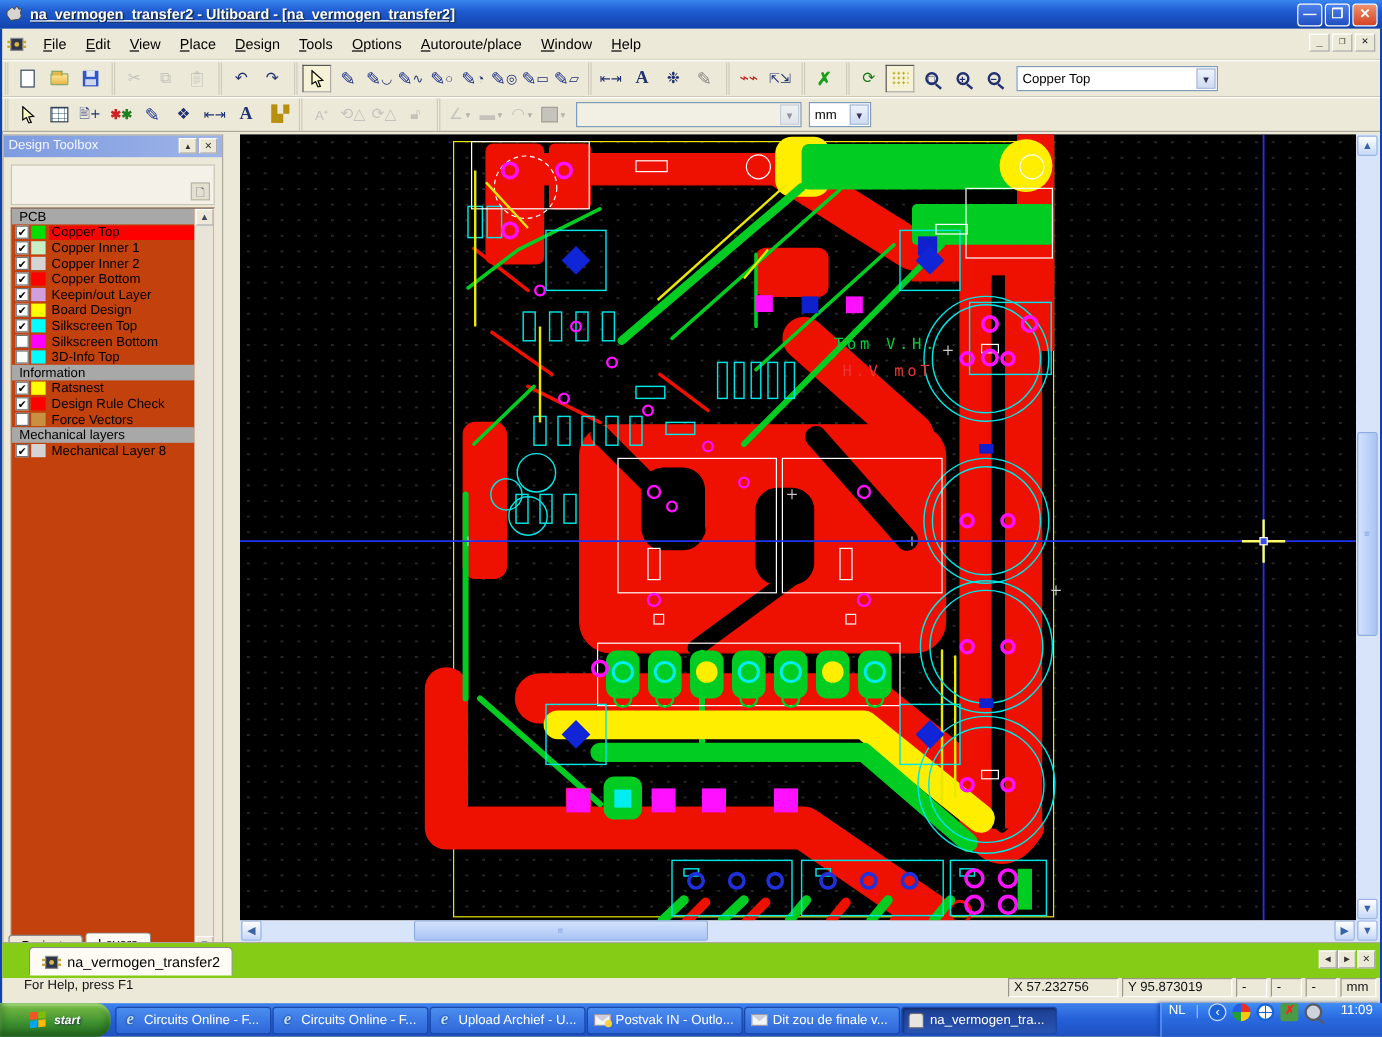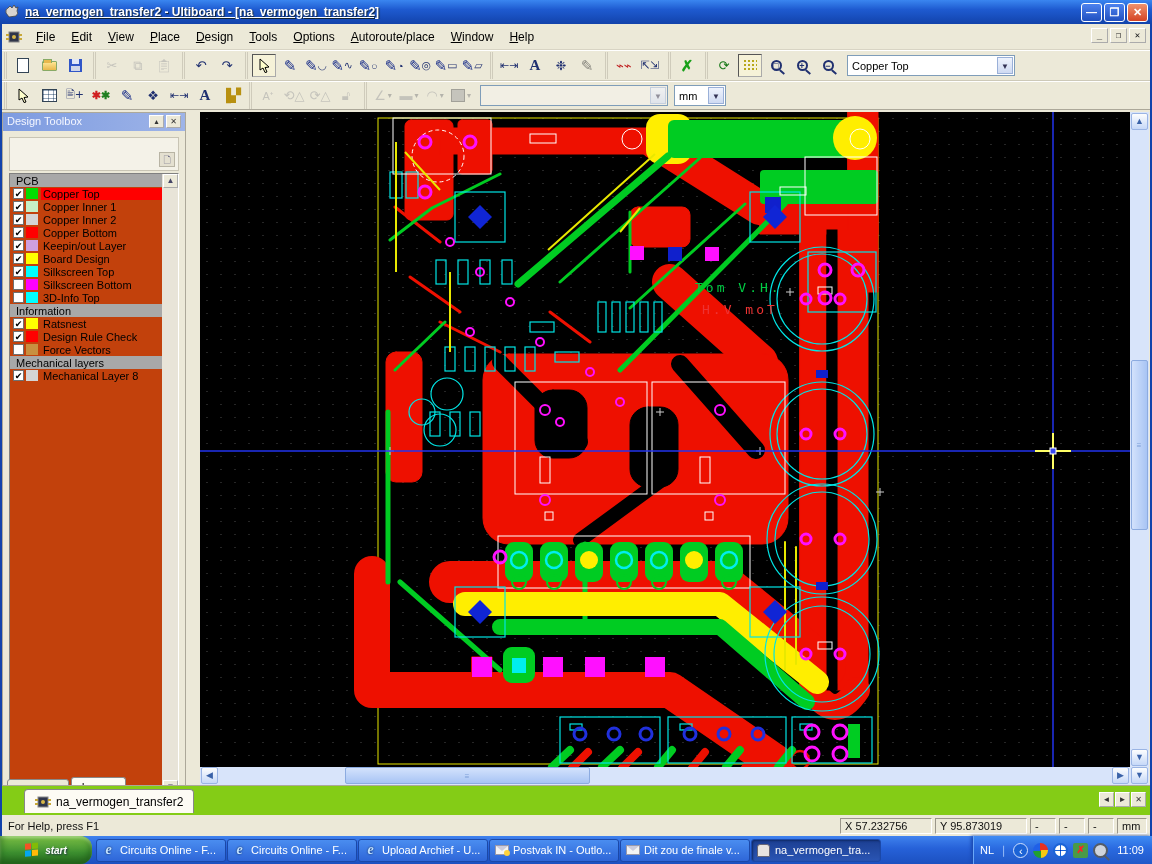--- a/index.html
+++ b/index.html
@@ -101,21 +101,21 @@
 
   
   #tabbar { left:2px; top:785px; width:1148px; height:30px; background:#84cc16; border-top:1px solid #aca899; }
   #doctab { position:absolute; left:22px; top:3px; height:24px; background:#fdfbf4; border:1px solid #888;
     border-bottom:none; border-radius:4px 4px 0 0; display:flex; align-items:center; padding:0 10px; font-size:12px; }
   #doctab .chip-ic { margin:0 5px 0 0; }
   #tabnav { position:absolute; right:4px; top:6px; display:flex; gap:1px; }
   .tnbtn { width:15px; height:15px; border:1px outset #fff; background:#ece9d8; font-size:8px; text-align:center; line-height:13px; color:#333; }
 
   
-  #statusbar { left:2px; top:815px; width:1148px; height:21px; background:#ece9d8; display:flex; align-items:center; font-size:11px; }
+  #statusbar { left:2px; top:815px; width:1148px; height:21px; background:#ece9d8; display:flex; font-size:11px;padding-left:12px; }
   #status-help { flex:1; padding-left:6px; color:#111; }
   .spanel { height:16px; border:1px solid; border-color:#9a968a #fff #fff #9a968a; margin-right:3px; padding:1px 4px;
     color:#111; white-space:nowrap; overflow:hidden; }
   .spanel.w92 { width:92px; } .spanel.w26 { width:26px; } .spanel.mm { width:30px; }
 
   
   #taskbar { left:0; top:836px; width:1152px; height:28px; background:linear-gradient(#3f82ee,#2661d8 45%,#1c50c0); display:flex; align-items:center; }
   #startbtn { height:28px; width:92px; background:linear-gradient(#7cbf44,#3d9030 60%,#2f7a26); border-radius:0 12px 12px 0;
     display:flex; align-items:center; justify-content:center; gap:5px; box-shadow:inset 0 -4px 8px #1e5c18, inset 0 2px 3px #b8e890; }
   #startbtn .slabel { color:#fff; font-style:italic; font-weight:bold; font-size:10px; text-shadow:1px 1px 2px #234; }
@@ -127,31 +127,31 @@
     background:linear-gradient(#4a8df0,#2e66d8); color:#fff; font-size:11px; display:flex; align-items:center;
     padding:0 4px; gap:4px; overflow:hidden; white-space:nowrap; }
   .task.active { background:linear-gradient(#1c3f92,#2a55b4); box-shadow:inset 1px 1px 2px #102a66; }
   .ticon { width:15px; height:14px; flex:none; display:flex; align-items:center; justify-content:center; }
   .ie-e { color:#bfe0ff; font-weight:bold; font-size:14px; font-family:"Liberation Serif",serif; font-style:italic; text-shadow:0 0 2px #124; }
   .envelope { width:14px; height:10px; background:#f4f4f4; border:1px solid #99a; position:relative; }
   .envelope::before { content:""; position:absolute; left:0; top:0; border-left:6px solid transparent; border-right:6px solid transparent; border-top:5px solid #ccd; }
   .envelope.ol::after { content:""; position:absolute; right:-2px; bottom:-2px; width:6px; height:6px; background:#ffd23c; border-radius:50%; }
   .hand-ic { width:13px; height:13px; background:#e8e4e0; border:1px solid #667; border-radius:3px 3px 1px 1px; }
   #tray { margin-left:auto; height:28px; background:linear-gradient(#3f8cf4,#2a6ae0 45%,#2058c8); border-left:1px solid #6aa8f8;
-    box-shadow:-2px 0 3px #1a48b0; display:flex; align-items:center; padding:0 8px 0 6px; gap:5px; }
+    box-shadow:-2px 0 3px #1a48b0; display:flex; padding:0 8px 0 6px; gap:5px; }
   #tray .nl { color:#fff; font-size:11px; }
   #tray .sep { color:#9cc0f8; font-size:11px; }
   .trayic { width:15px; height:15px; border-radius:50%; flex:none; }
   .tr-back { background:#1b63d6; color:#fff; font-size:11px; line-height:14px; text-align:center; border:1px solid #cfe0ff; }
   .tr-pin { background:conic-gradient(#e83020 0 25%, #f8c810 0 50%, #20a030 0 75%, #2060e8 0); }
   .tr-globe { border:2px solid #1b63d6; background:linear-gradient(#fff 46%,#1b63d6 46% 54%,#fff 54%),linear-gradient(90deg,#fff 46%,#1b63d6 46% 54%,#fff 54%); background-blend-mode:multiply; }
   .tr-av { border-radius:2px; background:#4a9a48; color:#f22; font-size:10px; font-weight:bold; line-height:14px; text-align:center; }
   .tr-mag { border:2px solid #555c66; background:#cfd4dc; position:relative; }
   .tr-mag::after { content:""; position:absolute; right:-4px; bottom:-3px; width:6px; height:2px; background:#555c66; transform:rotate(40deg); }
-  #clock { color:#fff; font-size:11px; margin-left:4px; }
+  #clock { color:#fff; font-size:11px; margin-left:10px; }
 
   .edge { position:absolute; top:24px; bottom:28px; width:2px; background:#1243ab; }
 </style>
 </head>
 <body>
 
 <div id="titlebar" class="abs">
   <svg class="app-icon" viewBox="0 0 17 16">
     <path d="M2 9 Q1 5 4 4 L6 2 L8 4 L10 1 L12 4 L14 3 L13 7 Q15 9 12 12 L5 13 Z" fill="#d8d4d0" stroke="#444" stroke-width="0.8"></path>
   </svg>

